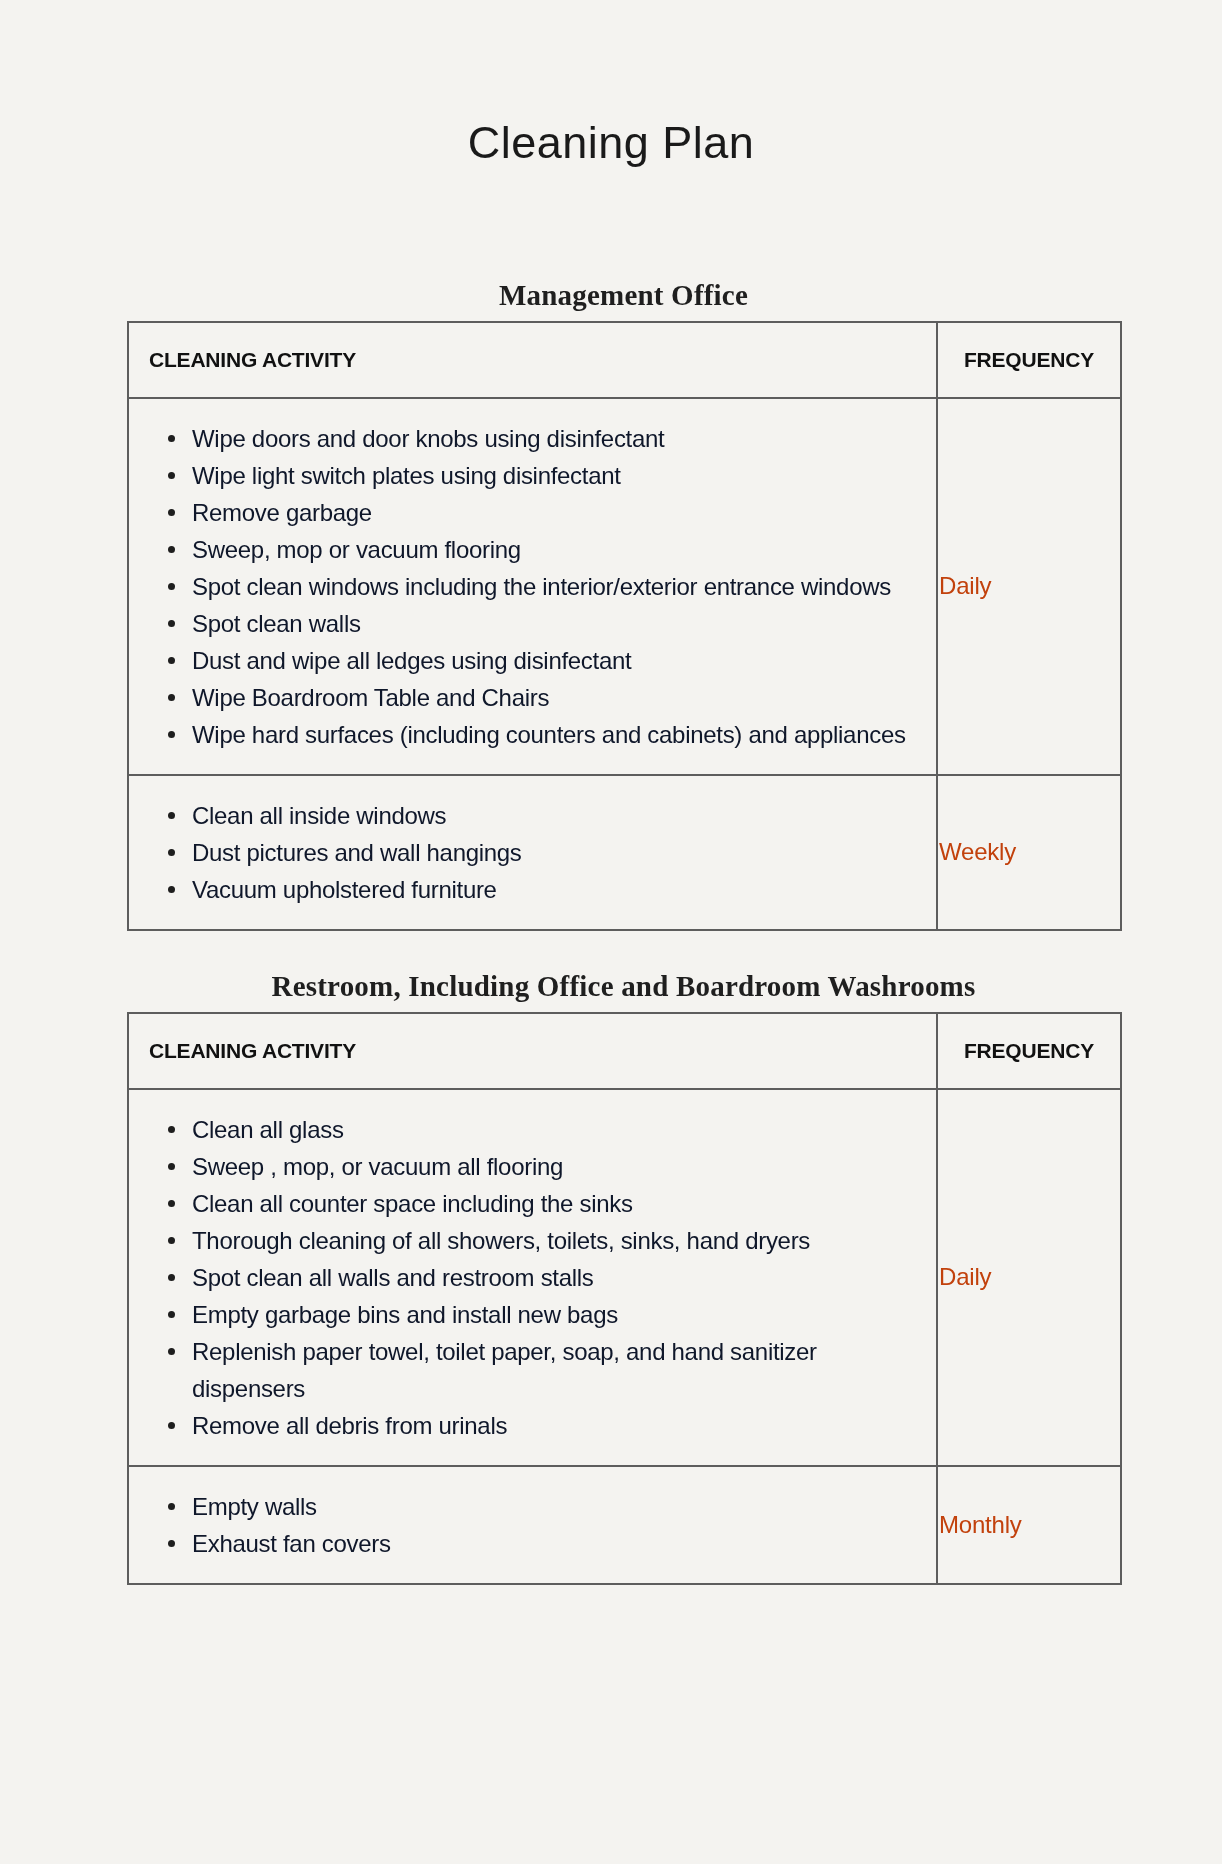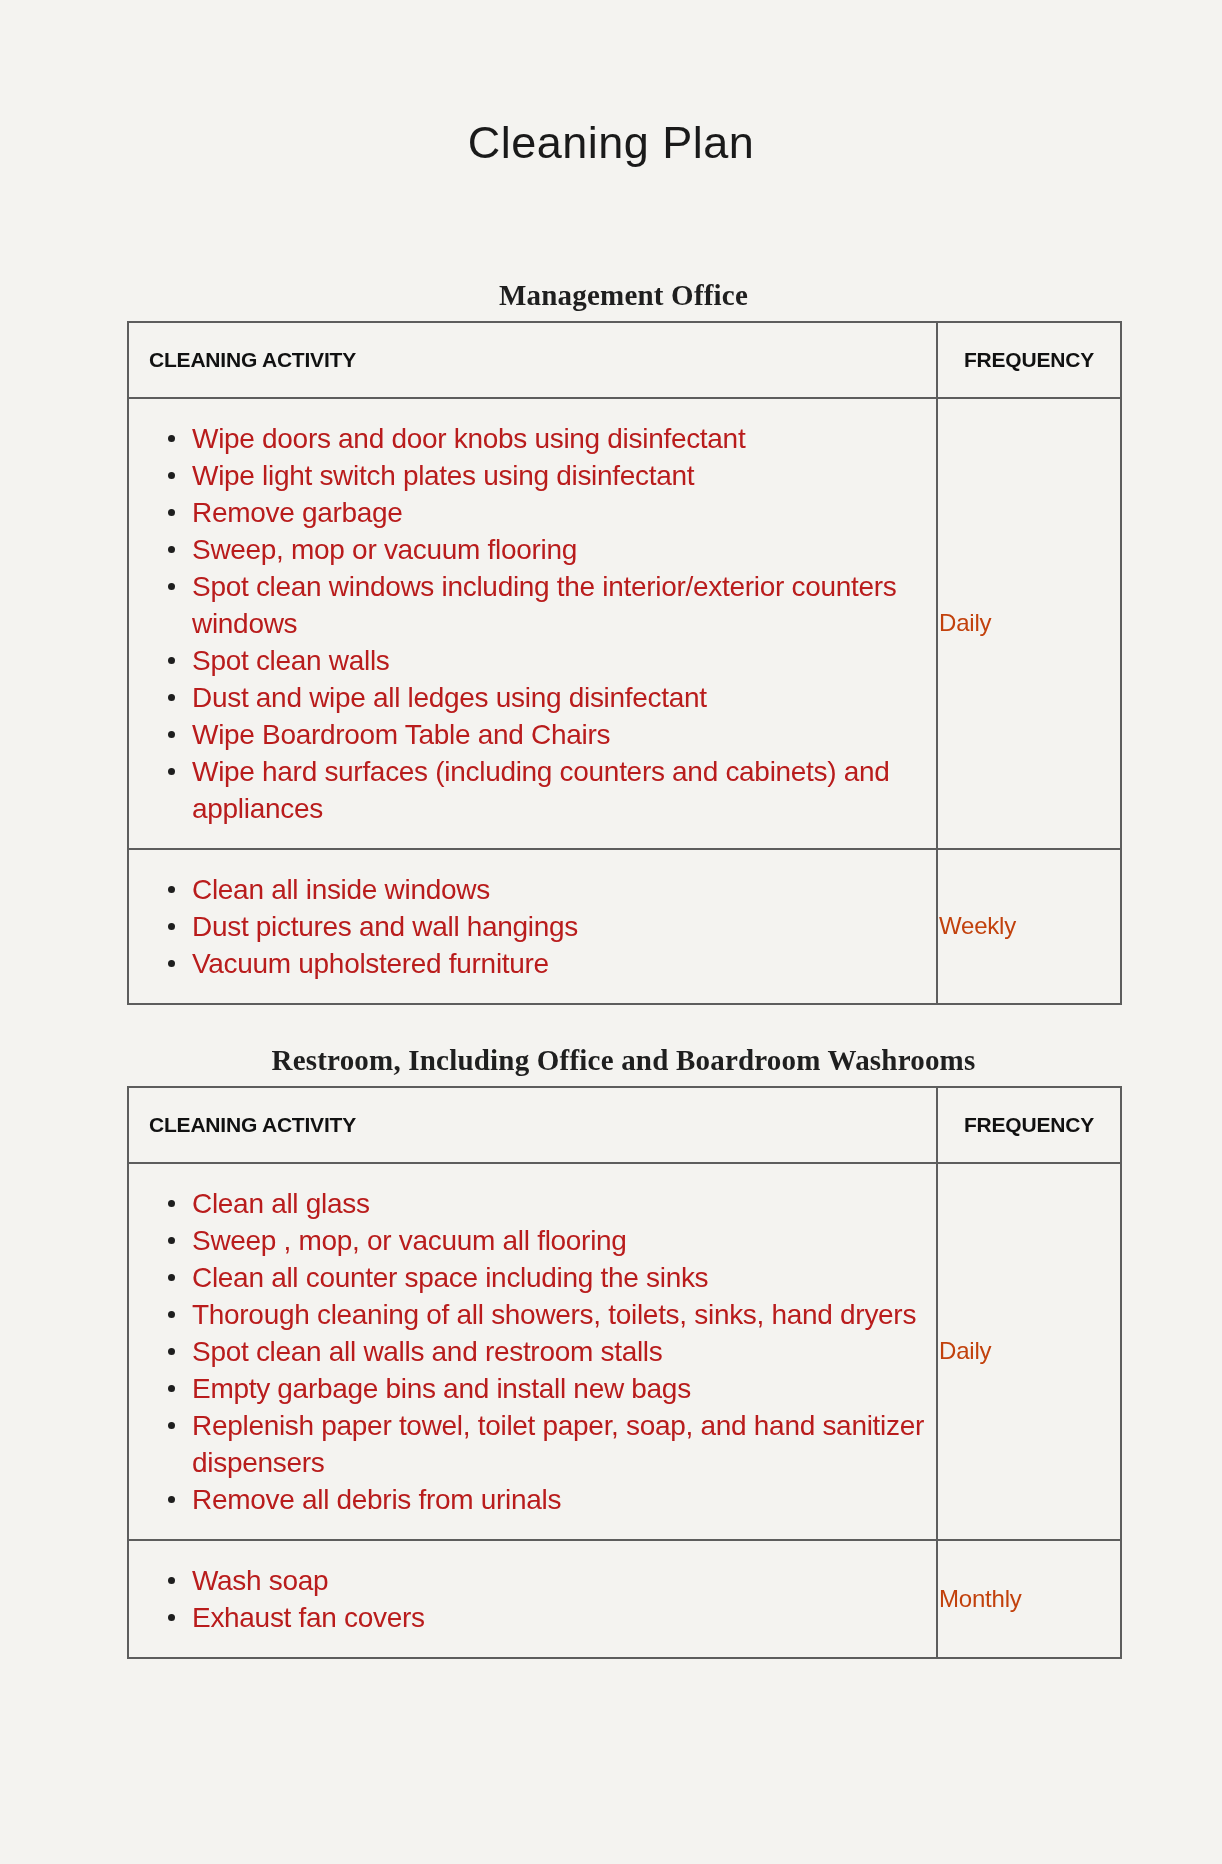--- a/index.html
+++ b/index.html
@@ -89,24 +89,24 @@
     color: #c2410c;
   }
   ul.activity-list {
     margin: 0;
     padding: 0;
     list-style: none;
   }
   ul.activity-list li {
     position: relative;
     padding-left: 43px;
-    font-size: 28px;
+    font-size: 24px;
     line-height: 37px;
     letter-spacing: -0.3px;
-    color: #b91c1c;
+    color: #0f172a;
   }
   ul.activity-list li::before {
     content: "";
     position: absolute;
     left: 19px;
     top: 15px;
     width: 7px;
     height: 7px;
     border-radius: 50%;
     background: #1e1e1e;
@@ -135,21 +135,21 @@
         </tr>
       </thead>
       <tbody>
         <tr>
           <td class="activity-cell">
             <ul class="activity-list">
               <li>Wipe doors and door knobs using disinfectant</li>
               <li>Wipe light switch plates using disinfectant</li>
               <li>Remove garbage</li>
               <li>Sweep, mop or vacuum flooring</li>
-              <li>Spot clean windows including the interior/exterior counters windows</li>
+              <li>Spot clean windows including the interior/exterior entrance windows</li>
               <li>Spot clean walls</li>
               <li>Dust and wipe all ledges using disinfectant</li>
               <li>Wipe Boardroom Table and Chairs</li>
               <li>Wipe hard surfaces (including counters and cabinets) and appliances</li>
             </ul>
           </td>
           <td class="frequency-cell">Daily</td>
         </tr>
         <tr>
           <td class="activity-cell">
@@ -189,21 +189,21 @@
               <li>Empty garbage bins and install new bags</li>
               <li>Replenish paper towel, toilet paper, soap, and hand sanitizer dispensers</li>
               <li>Remove all debris from urinals</li>
             </ul>
           </td>
           <td class="frequency-cell">Daily</td>
         </tr>
         <tr>
           <td class="activity-cell">
             <ul class="activity-list">
-              <li>Wash soap</li>
+              <li>Empty walls</li>
               <li>Exhaust fan covers</li>
             </ul>
           </td>
           <td class="frequency-cell">Monthly</td>
         </tr>
       </tbody>
     </table>
 
   </div>
 </div>

